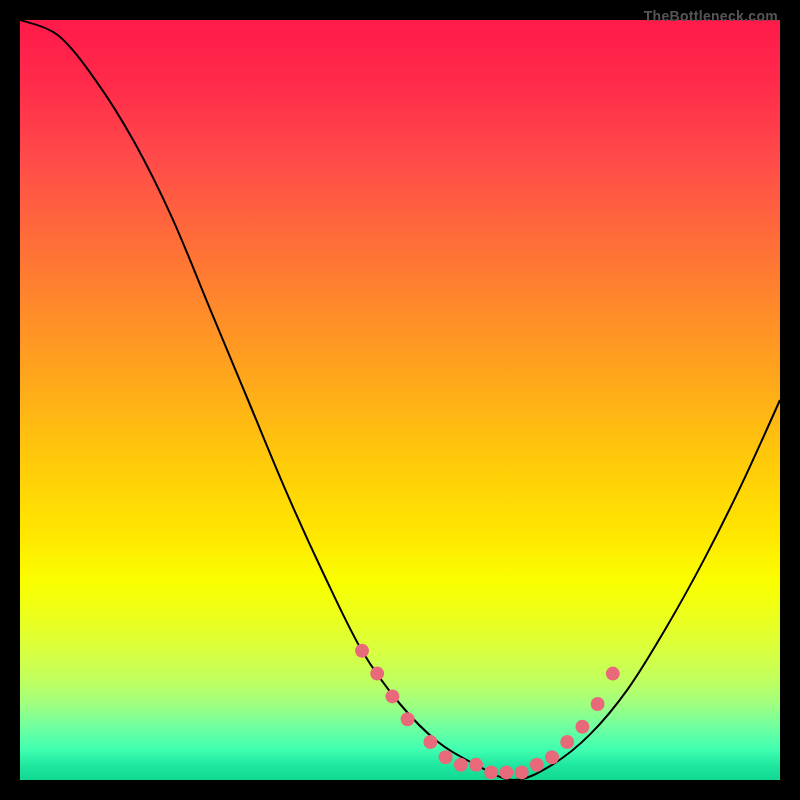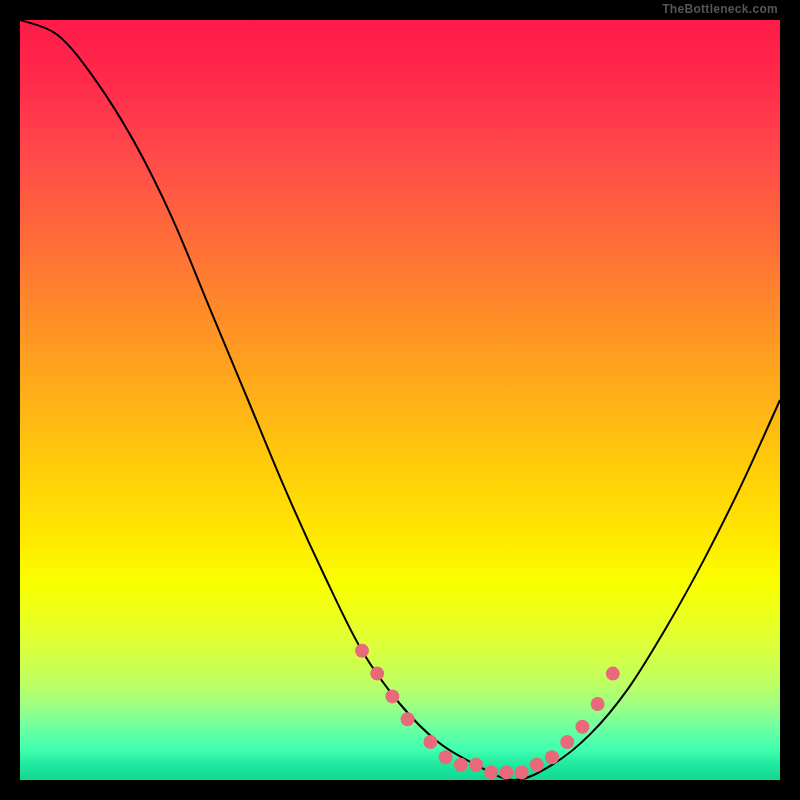--- a/index.html
+++ b/index.html
@@ -32,24 +32,24 @@
       #c0ff60 87%,
       #a0ff80 90%,
       #70ffa0 93%,
       #40ffb0 96%,
       #20e8a0 98%,
       #10d890 100%
     );
   }
   .watermark {
     position: absolute;
-    top: 2px;
+    top: 8px;
     right: 22px;
     color: #555;
-    font-size: 12px;
+    font-size: 14px;
     font-weight: bold;
     letter-spacing: 0.3px;
     z-index: 10;
   }
   svg.curve {
     position: absolute;
     left: 20px;
     top: 20px;
     width: 760px;
     height: 760px;

